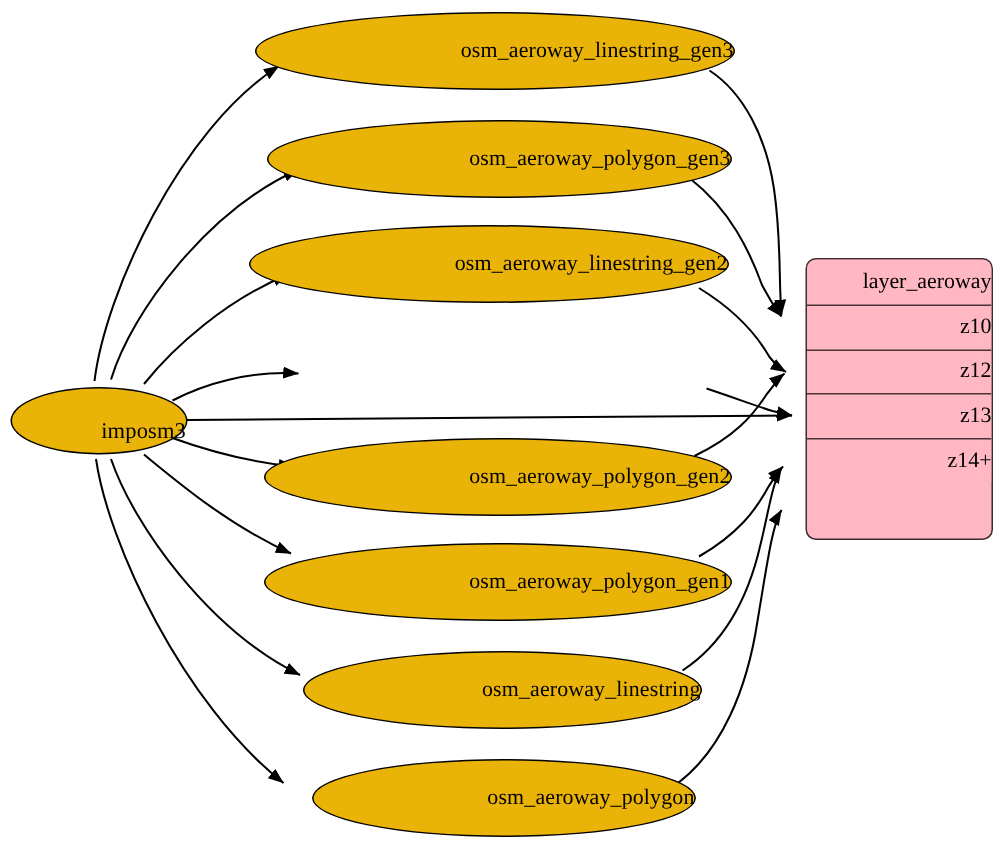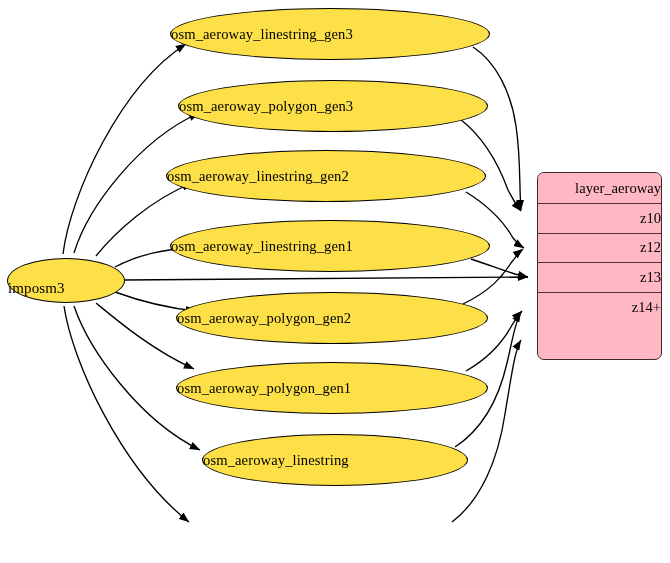--- a/index.html
+++ b/index.html
@@ -8,22 +8,22 @@
     width:670px;height:563px;
     background:#ffffff;
     font-family:"Liberation Serif","DejaVu Serif",serif;
     overflow:hidden;
   }
   #edges{position:absolute;left:0;top:0;width:670px;height:563px;}
   .node-ellipse{
     position:absolute;
     border:1.1px solid #000000;
     border-radius:50%;
-    background:#fde047;
-    display:flex;align-items:center;justify-content:flex-start;
+    background:#eab308;
+    display:flex;align-items:center;justify-content:flex-end;
     box-sizing:border-box;
     color:#000000;
     white-space:nowrap;
   }
   .node-ellipse .lbl{font-size:14.6px;line-height:1;letter-spacing:.1px;}
   #root-node .lbl{font-size:15px;margin-top:16px;}
   .record{
     position:absolute;
     box-sizing:border-box;
     border:1.3px solid #3b2a2e;
@@ -93,36 +93,36 @@
   </div>
 
   <div class="node-ellipse" style="left:178px;top:80px;width:310px;height:52px;">
     <span class="lbl">osm_aeroway_polygon_gen3</span>
   </div>
 
   <div class="node-ellipse" style="left:166px;top:150px;width:320px;height:52px;">
     <span class="lbl">osm_aeroway_linestring_gen2</span>
   </div>
 
-  <div class="node-ellipse" style="left:170px;top:220px;width:320px;height:52px;">
-    <span class="lbl">osm_aeroway_linestring_gen1</span>
-  </div>
 
   <div class="node-ellipse" style="left:176px;top:292px;width:312px;height:52px;">
     <span class="lbl">osm_aeroway_polygon_gen2</span>
   </div>
 
   <div class="node-ellipse" style="left:176px;top:362px;width:312px;height:52px;">
     <span class="lbl">osm_aeroway_polygon_gen1</span>
   </div>
 
   <div class="node-ellipse" style="left:202px;top:434px;width:266px;height:52px;">
     <span class="lbl">osm_aeroway_linestring</span>
   </div>
 
+  <div class="node-ellipse" style="left:208px;top:506px;width:256px;height:52px;">
+    <span class="lbl">osm_aeroway_polygon</span>
+  </div>
 
   <div class="record" style="left:537px;top:172px;width:125px;height:188px;">
     <div class="row head">
       <span>layer_aeroway</span>
     </div>
     <div class="row">
       <span>z10</span>
     </div>
     <div class="row">
       <span>z12</span>

